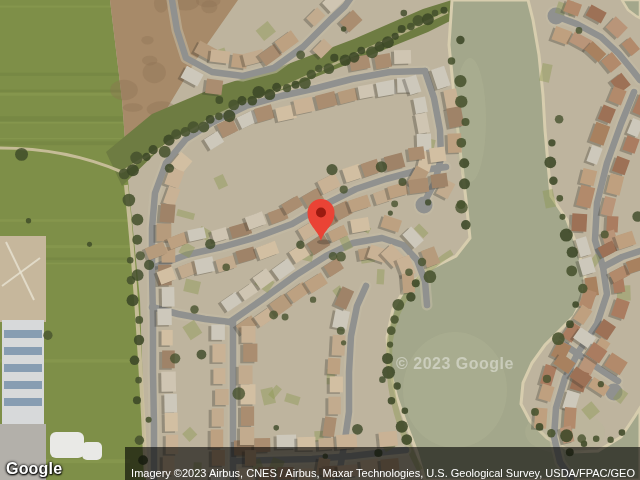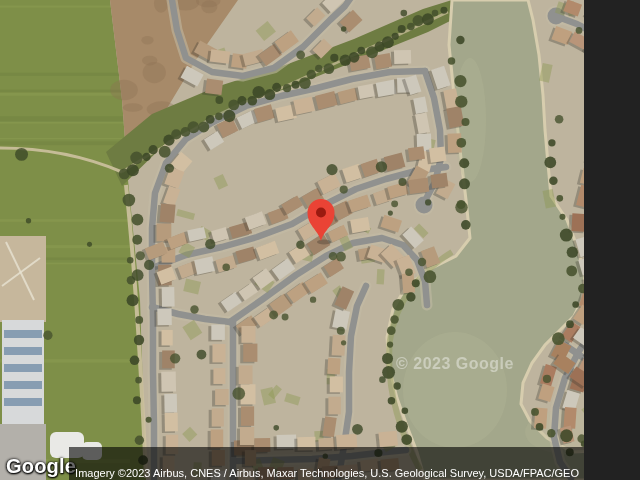--- a/index.html
+++ b/index.html
@@ -1,27 +1,27 @@
 <!DOCTYPE html>
 <html><head>
 <meta charset="utf-8">
 <style>
   html,body{margin:0;padding:0;background:#222;}
-  #map{position:relative;width:584px;height:480px;overflow:hidden;font-family:"Liberation Sans",sans-serif;}
+  #map{position:relative;width:640px;height:480px;overflow:hidden;font-family:"Liberation Sans",sans-serif;}
   #scene{position:absolute;left:0;top:0;}
   #pin{position:absolute;pointer-events:auto;}
   .watermark{
     position:absolute;left:396px;top:355px;
     font-size:16px;font-weight:bold;letter-spacing:.5px;
     color:rgba(255,255,255,0.40);
     font-family:"Liberation Sans",sans-serif;
   }
   .logo{
     position:absolute;left:6px;bottom:2px;
-    font-size:20px;font-weight:bold;letter-spacing:.2px;color:#fff;
+    font-size:16px;font-weight:bold;letter-spacing:.2px;color:#fff;
     font-family:"Liberation Sans",sans-serif;
     text-shadow:0 0 3px rgba(0,0,0,.9),0 1px 2px rgba(0,0,0,.8),1px 1px 1px rgba(0,0,0,.6),-1px 0 2px rgba(0,0,0,.5);
     cursor:pointer;
   }
   .attrib{
     position:absolute;right:0;bottom:0;height:17px;line-height:17px;
     background:rgba(0,0,0,0.60);
     padding:16px 5px 0 6px;
     white-space:nowrap;
   }

